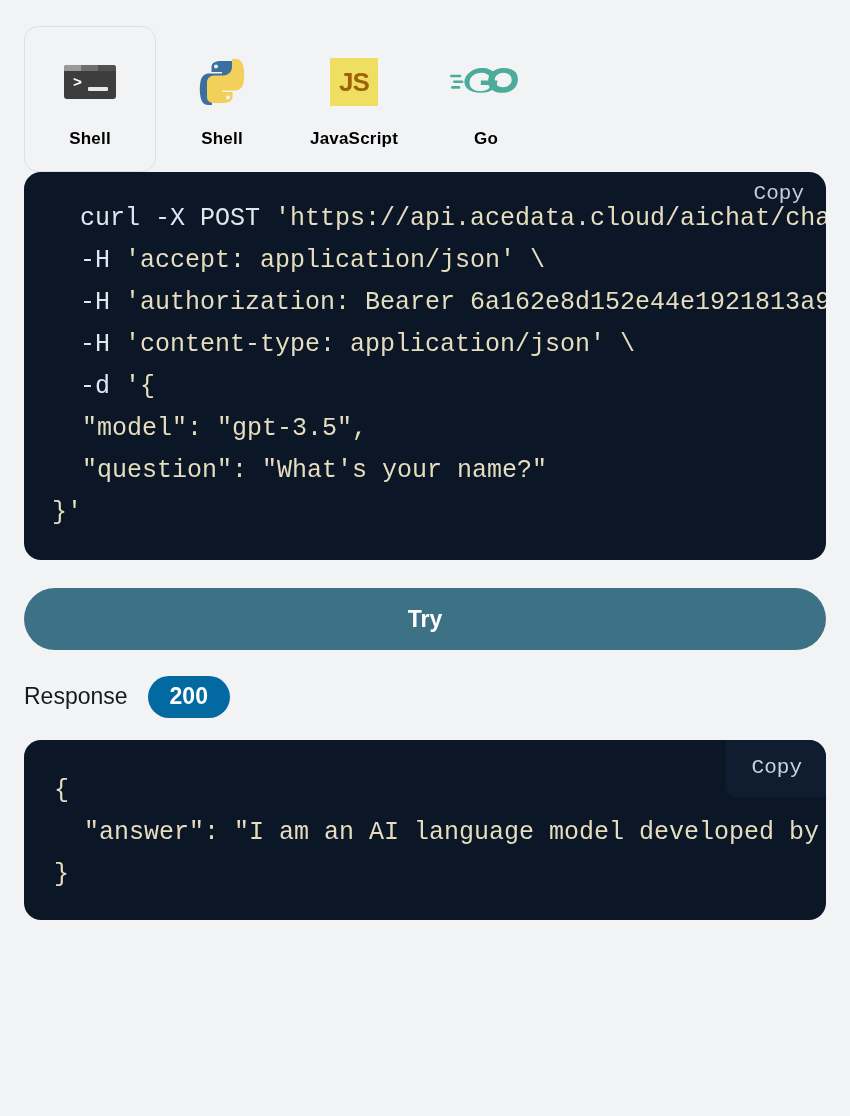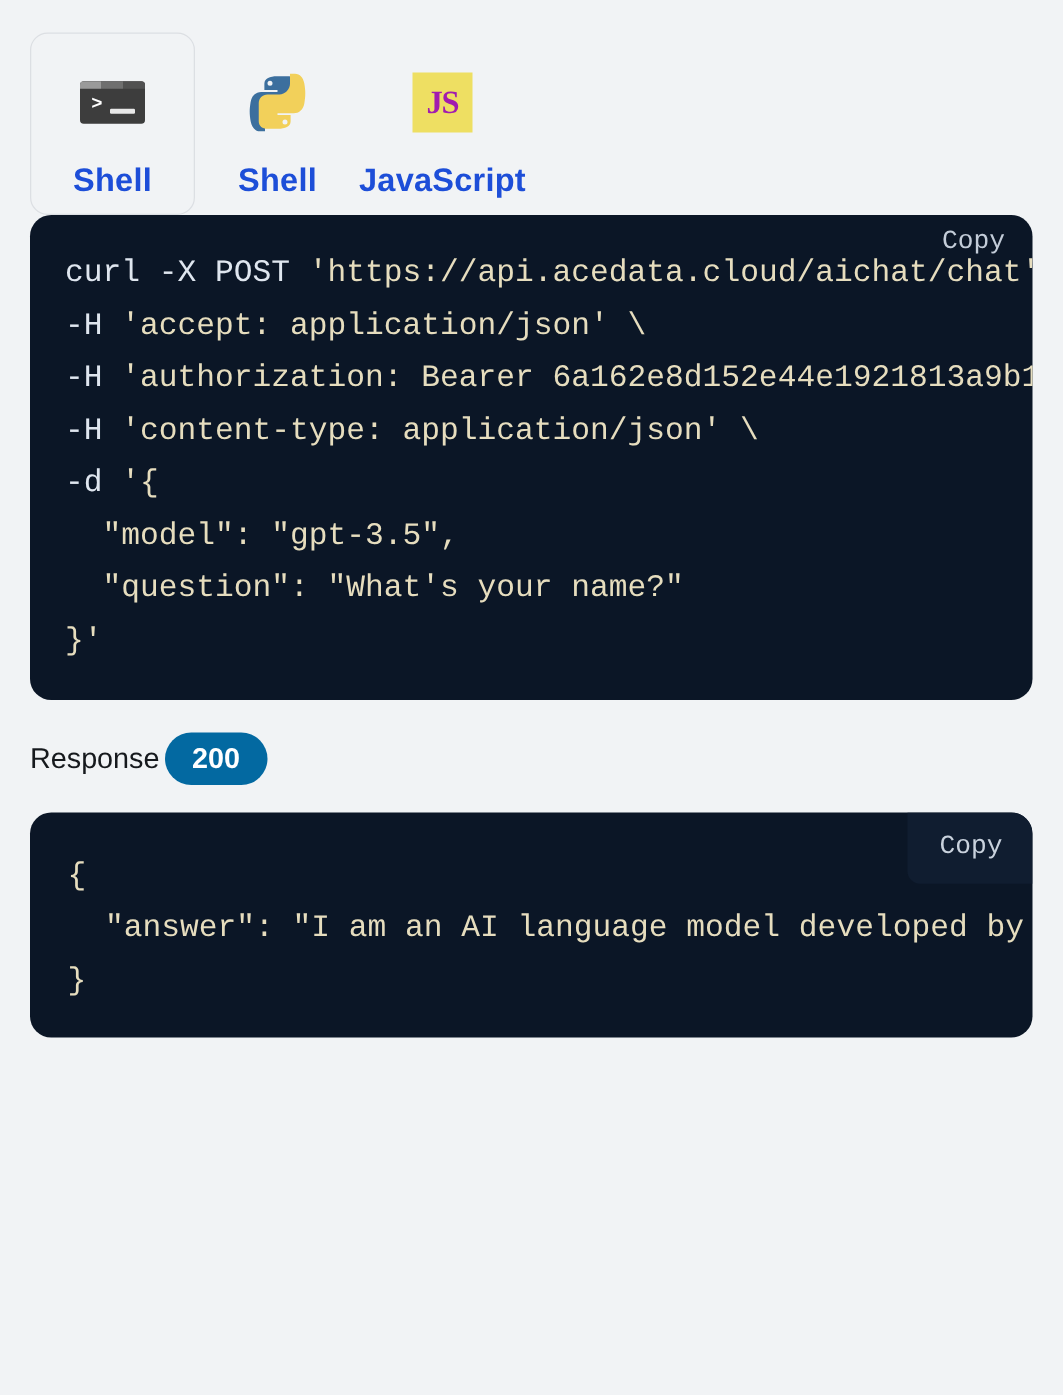--- a/index.html
+++ b/index.html
@@ -51,23 +51,23 @@
 
   .lang-icon-wrap {
     height: 66px;
     display: flex;
     align-items: center;
     justify-content: center;
   }
 
   .lang-label {
     margin-top: 14px;
-    font-size: 26px;
+    font-size: 17px;
     font-weight: bold;
-    color: #1d4ed8;
+    color: #000000;
     letter-spacing: 0.2px;
   }
 
   
   .icon-shell {
     width: 52px; height: 34px;
     background: #3d3d3d;
     border-radius: 3px;
     position: relative;
     overflow: hidden;
@@ -86,22 +86,22 @@
     width: 20px; height: 4px; background: #e8e8e8; border-radius: 1px;
   }
 
   .icon-python { width: 50px; height: 50px; }
   .icon-js {
     width: 48px; height: 48px;
     background: #eedf62;
     display: flex; align-items: center; justify-content: center;
   }
   .icon-js span {
-    font-family: Liberation Serif, serif;
-    font-weight: bold; font-size: 26px; color: #a21caf;
+    font-family: Liberation Sans, sans-serif;
+    font-weight: bold; font-size: 26px; color: #a16207;
     letter-spacing: -1px;
   }
   .icon-java { width: 48px; height: 54px; }
   .icon-go { width: 72px; height: 34px; }
   .icon-php { width: 78px; height: 42px; }
 
   
   .code-block {
     position: relative;
     margin: 0 24px;
@@ -135,21 +135,21 @@
     font-family: "Liberation Mono", monospace;
     font-size: 25px;
     line-height: 42px;
     color: #e6ddbe;
     white-space: pre;
     padding-left: 28px;
     margin: 0;
     position: relative;
     z-index: 2;
   }
-  pre.code .cmd  { color: #dfe6ef; }
+  pre.code .cmd  { color: #dfe6ef; margin-left: 28px; }
   pre.code .str  { color: #e6ddbe; }
 
   .code-block.response pre.code { padding-left: 30px; font-size: 25px; line-height: 42px; }
 
   
   .reminder {
     margin: 26px 24px 0 24px;
     width: 770px;
     font-size: 21px;
     line-height: 35px;
@@ -169,21 +169,21 @@
     font-weight: bold;
     border: none;
     cursor: pointer;
     font-family: "Liberation Sans", sans-serif;
   }
 
   
   .response-row {
     display: flex;
     align-items: center;
-    gap: 4px;
+    gap: 20px;
     margin: 26px 24px 0 24px;
   }
   .response-label {
     font-size: 23px;
     color: #16191d;
   }
   .status-badge {
     background: #0369a1;
     color: #ffffff;
     font-size: 23px;
@@ -226,37 +226,52 @@
     <div class="lang-tab">
       <div class="lang-icon-wrap">
         <div class="icon-js">
             <span>JS</span>
           </div>
       </div>
       <div class="lang-label">JavaScript</div>
     </div>
 
 
+    <div class="lang-tab">
+      <div class="lang-icon-wrap">
+        <svg class="icon-go" viewBox="0 0 140 60">
+          <g fill="#4dab9a">
+            <rect x="0" y="16" width="22" height="5" rx="2.5"></rect>
+            <rect x="6" y="27" width="20" height="5" rx="2.5"></rect>
+            <rect x="2" y="38" width="18" height="5" rx="2.5"></rect>
+            <path d="M62 12c-14 0-24 8-24 19s9 17 22 17c9 0 17-4 20-12h-20v-9h32c1 14-12 24-32 24C40 51 28 42 28 30S42 3 62 3c11 0 20 4 25 10l-9 7c-4-5-10-8-16-8z"></path>
+            <path d="M104 3c-17 0-30 11-30 26s12 22 28 22 30-10 30-26S121 3 104 3zm-1 37c-9 0-16-6-16-14s8-14 17-14 16 6 16 14-8 14-17 14z"></path>
+          </g>
+        </svg>
+      </div>
+      <div class="lang-label">Go</div>
+    </div>
 
 
   </div>
 
   <div class="code-block request">
     <button class="copy-btn">Copy</button>
     <pre class="code" id="request-code"><span class="cmd">curl -X POST </span><span class="str">'https://api.acedata.cloud/aichat/chat' \</span>
 <span class="cmd">-H </span><span class="str">'accept: application/json' \</span>
 <span class="cmd">-H </span><span class="str">'authorization: Bearer 6a162e8d152e44e1921813a9b18e2f46' \</span>
 <span class="cmd">-H </span><span class="str">'content-type: application/json' \</span>
 <span class="cmd">-d </span><span class="str">'{</span>
 <span class="str">  "model": "gpt-3.5",</span>
 <span class="str">  "question": "What's your name?"</span>
 <span class="str">}'</span></pre>
   </div>
 
 
+  <button class="try-btn">Try</button>
 
   <div class="response-row">
     <span class="response-label">Response</span>
     <span class="status-badge">200</span>
   </div>
 
   <div class="code-block response response-wrap">
     <button class="copy-btn">Copy</button>
     <pre class="code" id="response-code">{
   "answer": "I am an AI language model developed by OpenAI."

